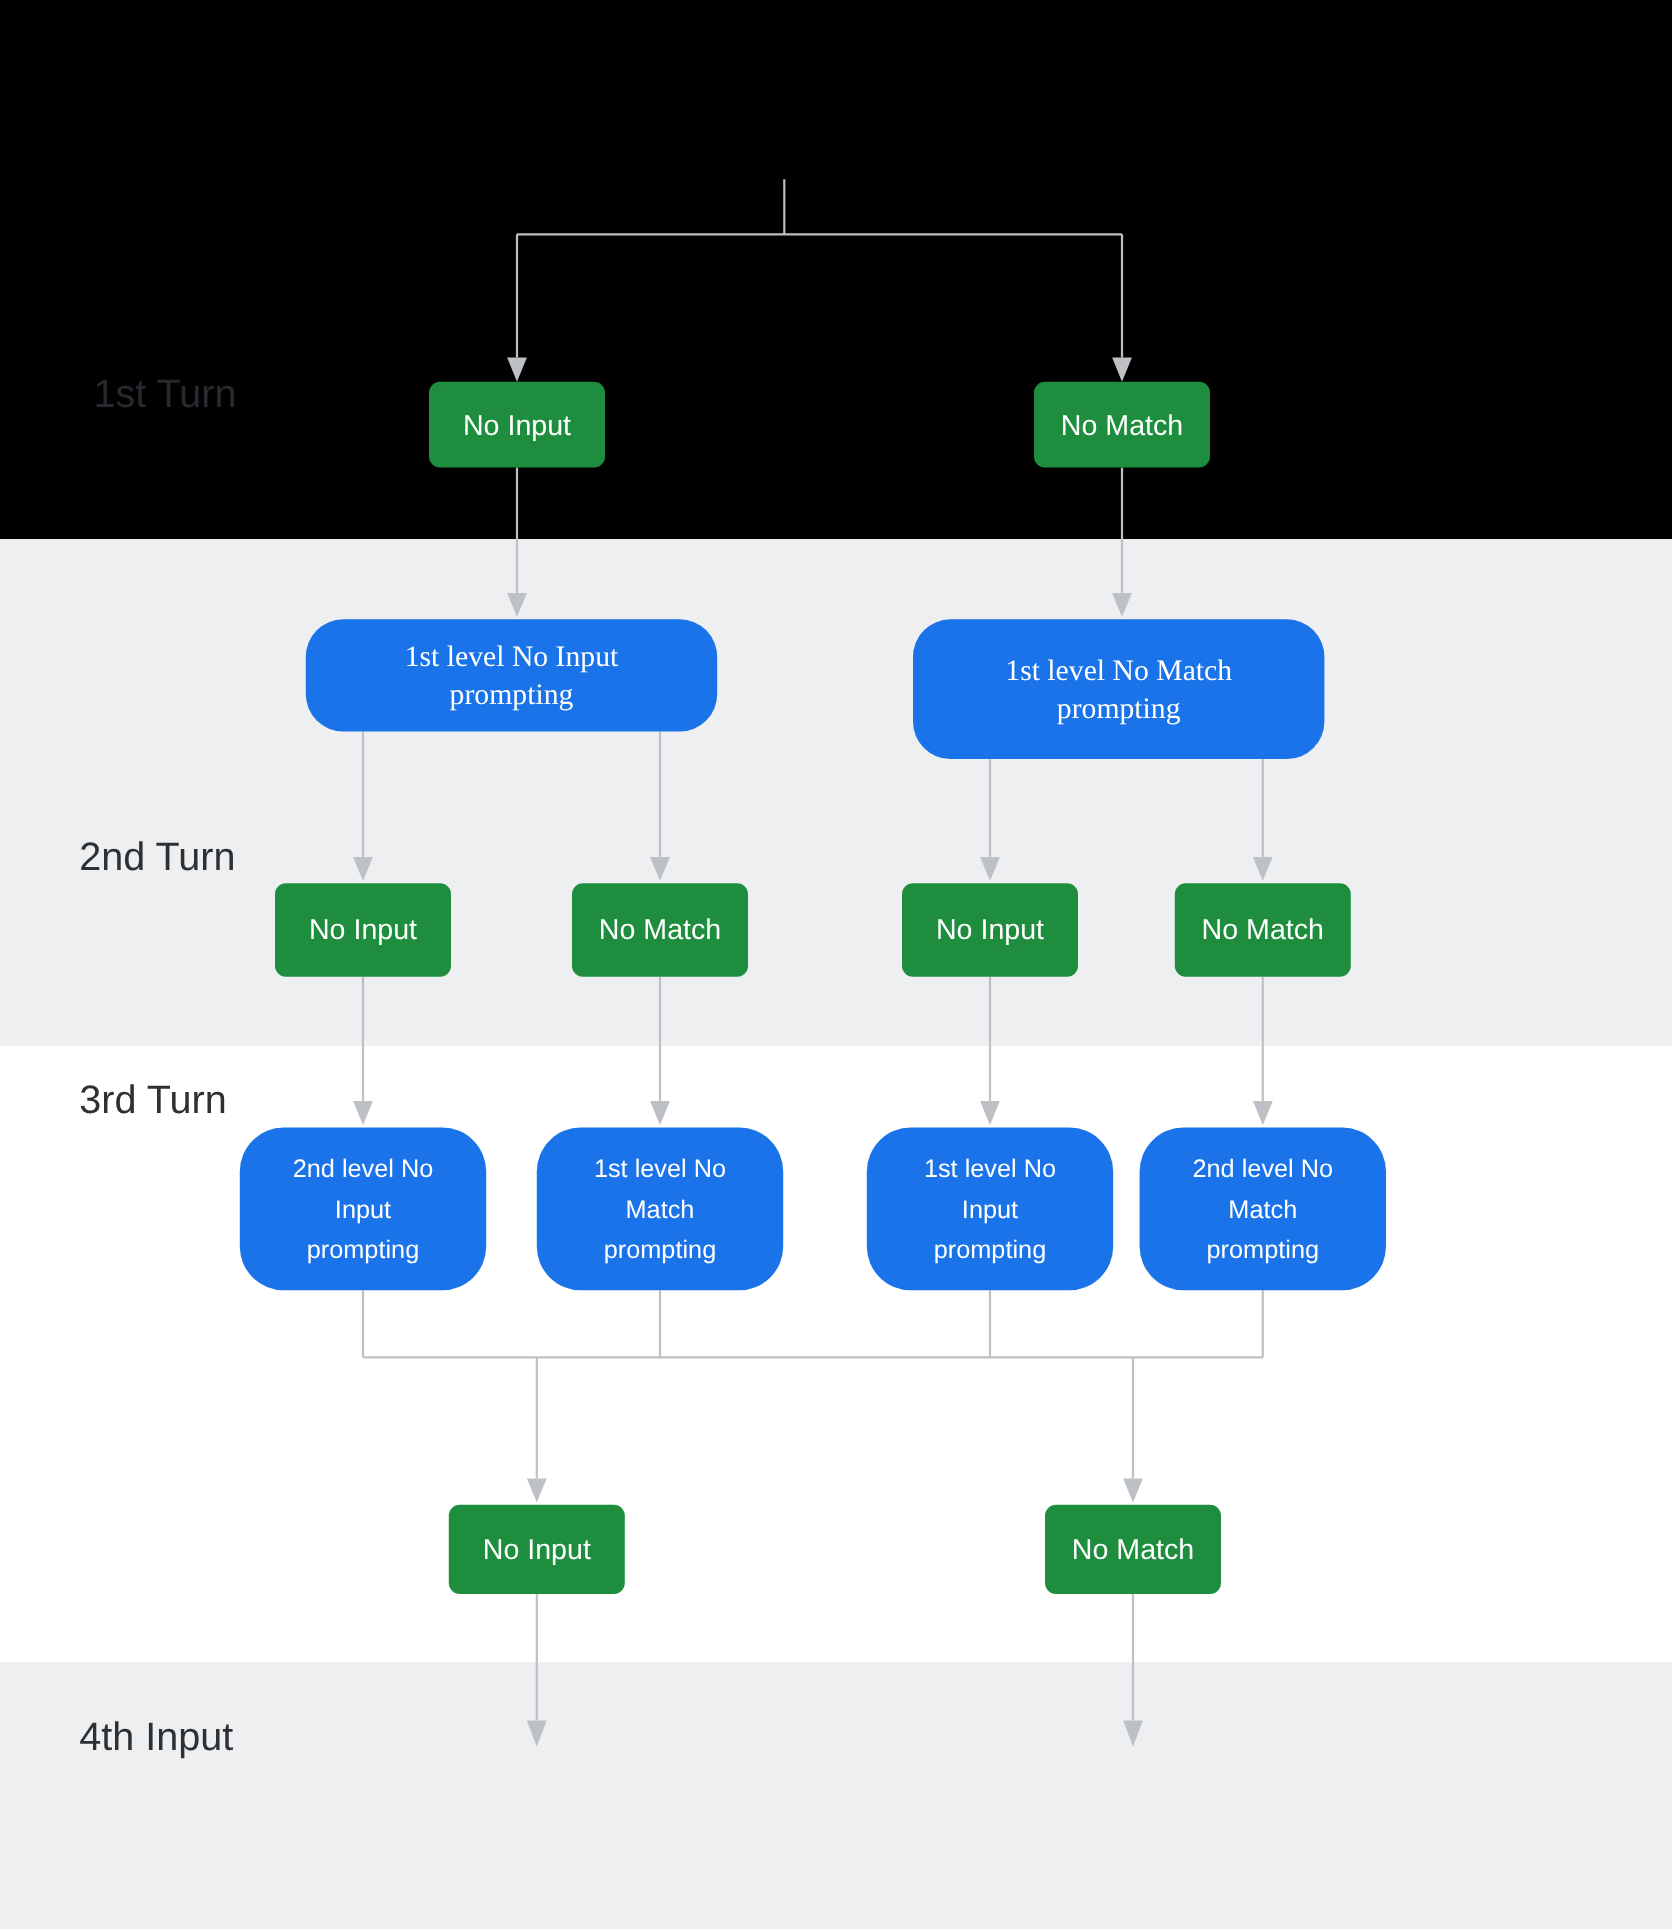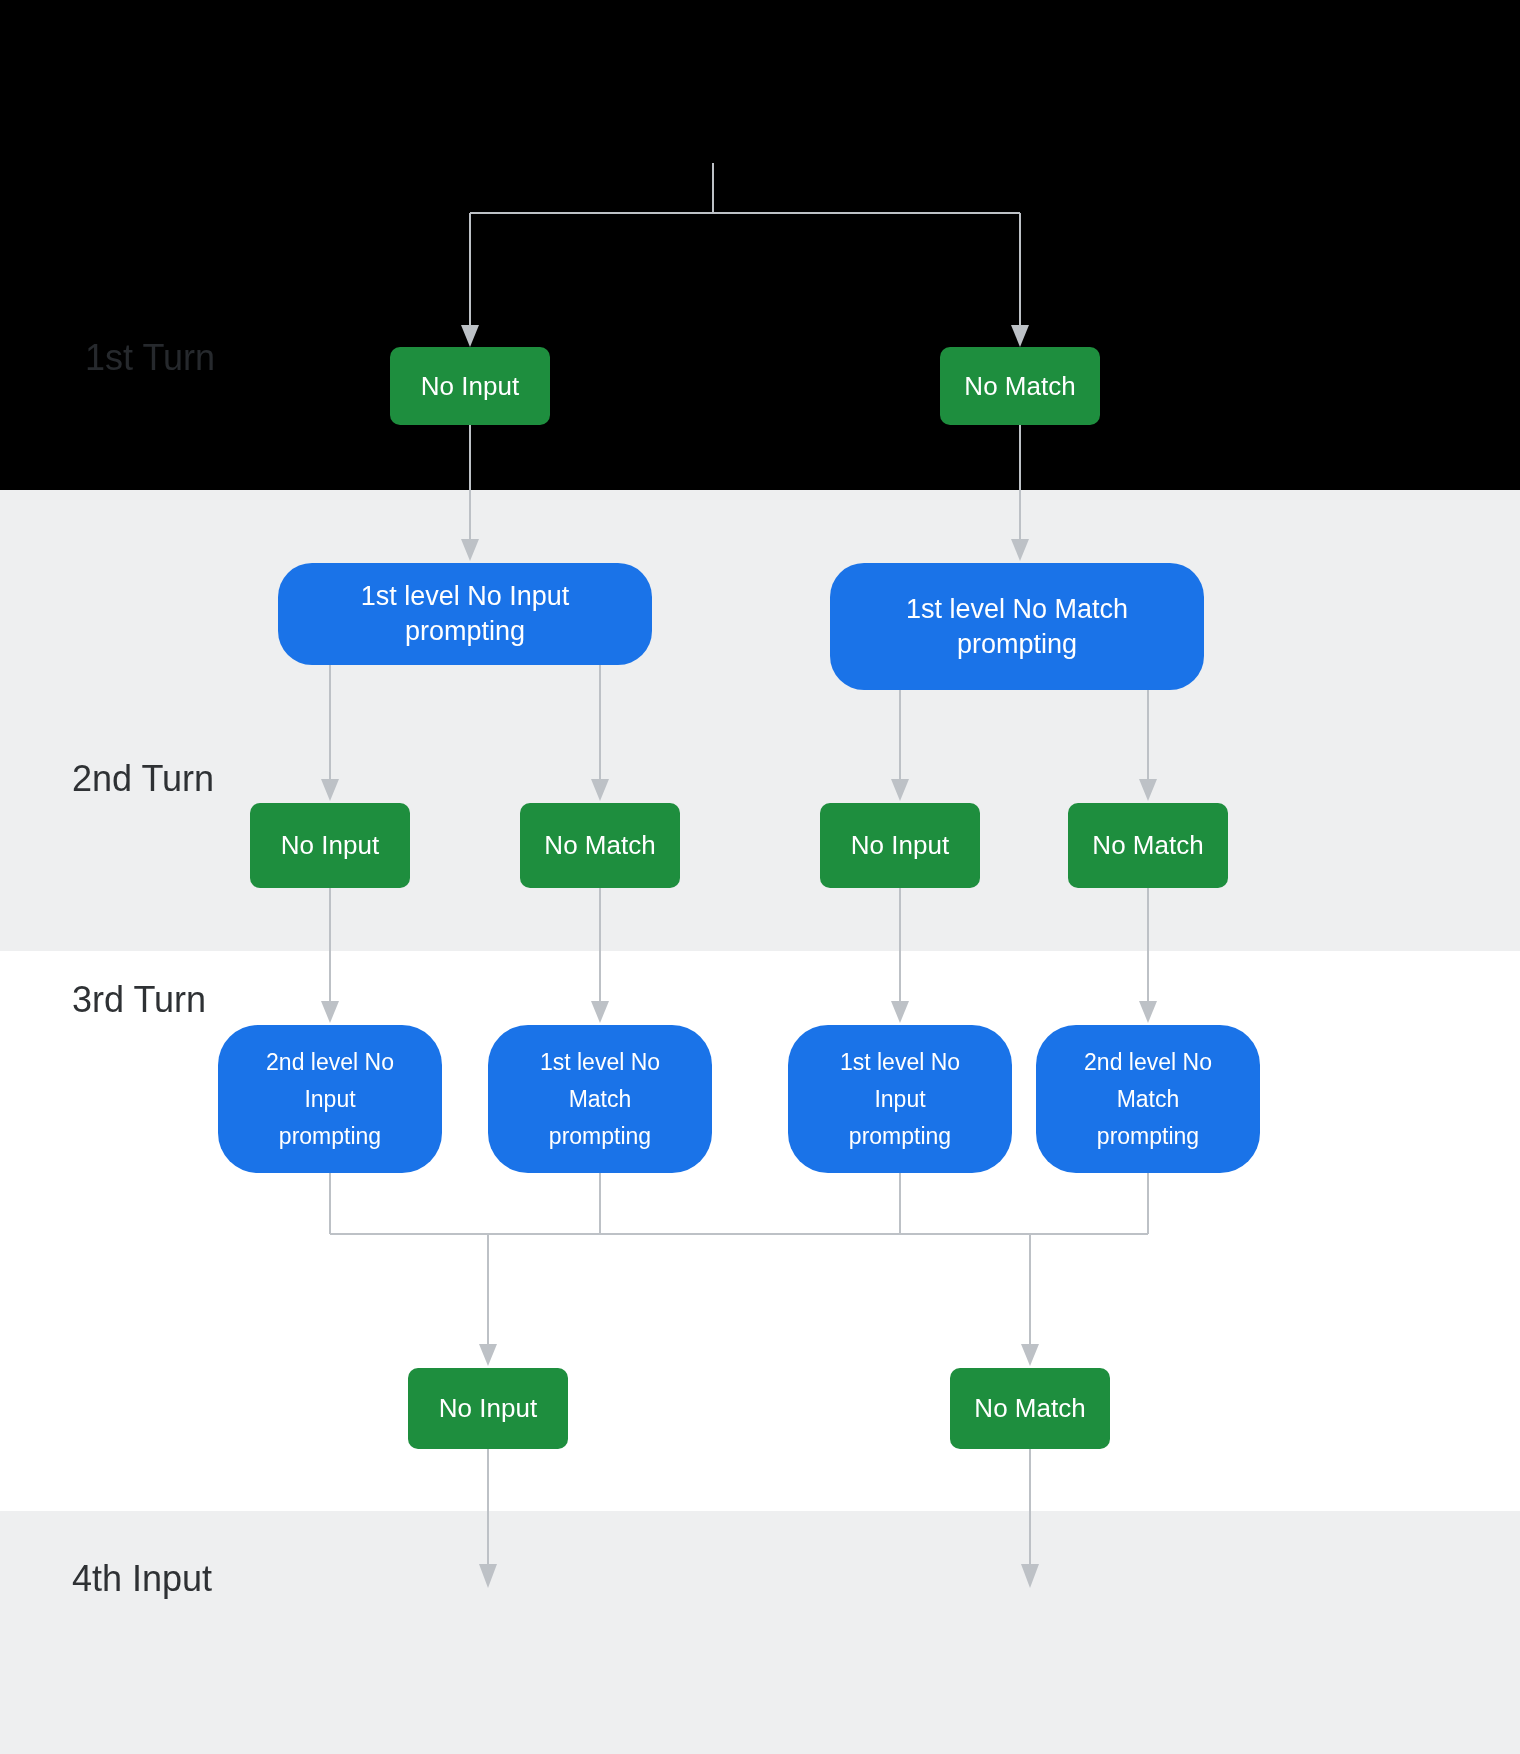--- a/index.html
+++ b/index.html
@@ -16,21 +16,21 @@
   .connectors polygon{fill:var(--line,#bdc1c6);}
   .node{
     position:absolute;display:flex;align-items:center;justify-content:center;
     text-align:center;color:var(--text_on_node,#fff);font-weight:500;
     white-space:pre-line;box-sizing:border-box;
   }
   .node.blue{background:var(--blue,#1a73e8);}
   .node.green{background:var(--green,#1e8e3e);}
   .pill{border-radius:999px;font-size:26px;}
   .tag{border-radius:10px;font-size:26px;}
-  .round2{border-radius:34px;font-size:27px;line-height:35px;}
+  .round2{border-radius:34px;font-size:27px;line-height:35px;font-family:Liberation Serif, serif;}
   .round3{border-radius:40px;font-size:23px;line-height:37px;}
   .turn-label{
     position:absolute;font-size:36px;font-weight:400;
     color:var(--label_dark,#2e3134);line-height:38px;
   }
   .turn-label.on-black{color:var(--label_on_black,#26292d);}
 </style>
 </head>
 <body>
 

